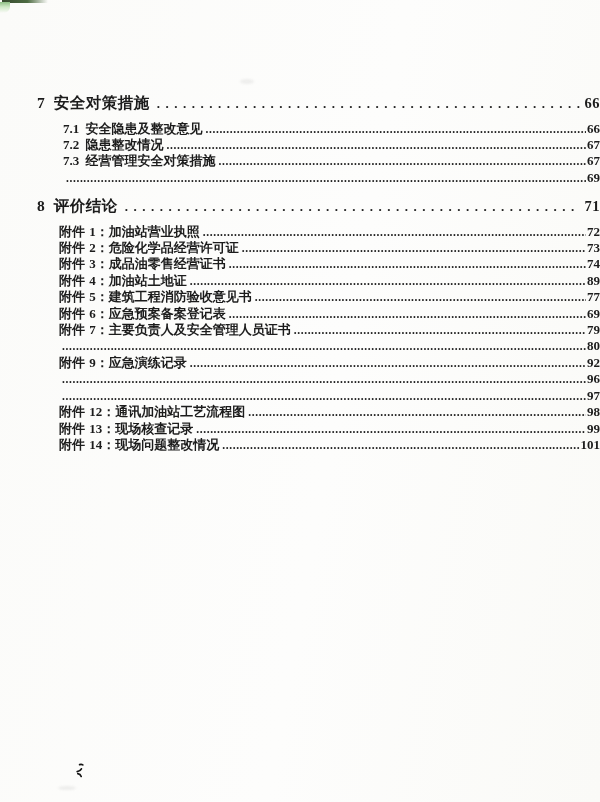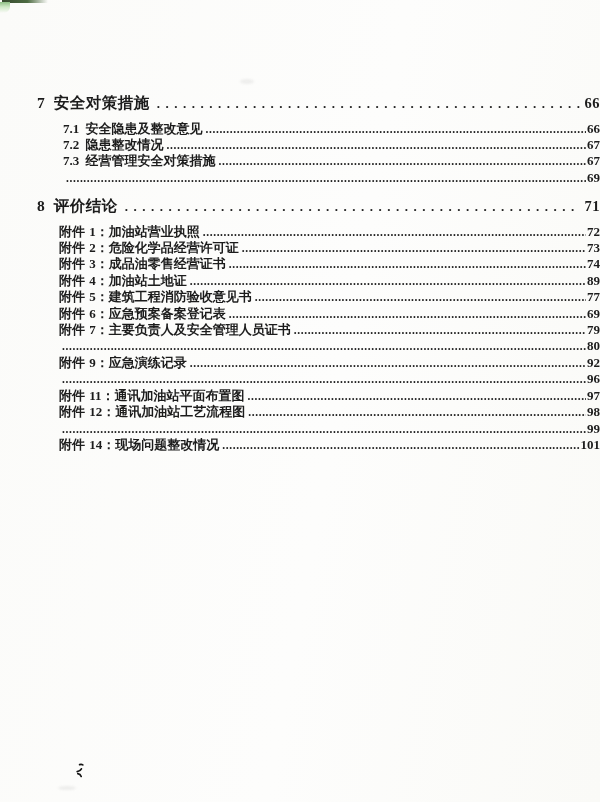--- a/index.html
+++ b/index.html
@@ -130,30 +130,30 @@
       <div class="row lv-attachment">
         <span class="t">附件 9：应急演练记录</span>
         <span class="leader">....................................................................................................................................................................................................................................................................</span>
         <span class="p">92</span>
       </div>
       <div class="row lv-attachment">
         <span class="leader">....................................................................................................................................................................................................................................................................</span>
         <span class="p">96</span>
       </div>
       <div class="row lv-attachment">
-        <span class="t">附件 11：通讯加油站平面布置图</span>
         <span class="leader">....................................................................................................................................................................................................................................................................</span>
         <span class="p">97</span>
       </div>
       <div class="row lv-attachment">
         <span class="t">附件 12：通讯加油站工艺流程图</span>
         <span class="leader">....................................................................................................................................................................................................................................................................</span>
         <span class="p">98</span>
       </div>
       <div class="row lv-attachment">
+        <span class="t">附件 13：现场核查记录</span>
         <span class="leader">....................................................................................................................................................................................................................................................................</span>
         <span class="p">99</span>
       </div>
       <div class="row lv-attachment">
         <span class="t">附件 14：现场问题整改情况</span>
         <span class="leader">....................................................................................................................................................................................................................................................................</span>
         <span class="p">101</span>
       </div>
     </div>
 

